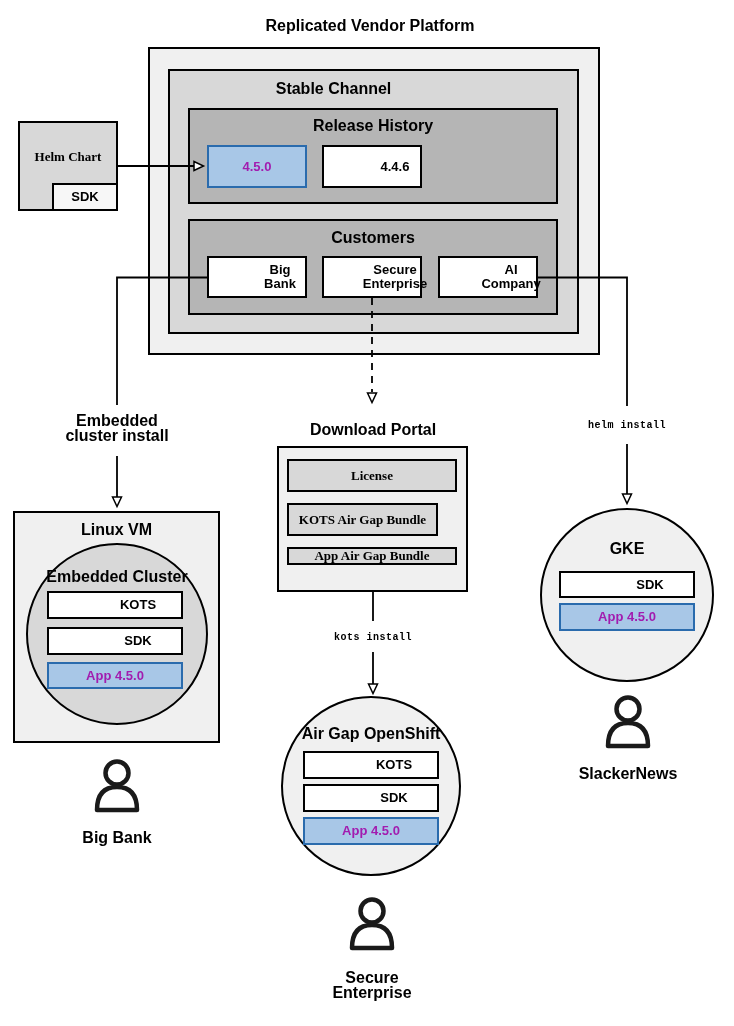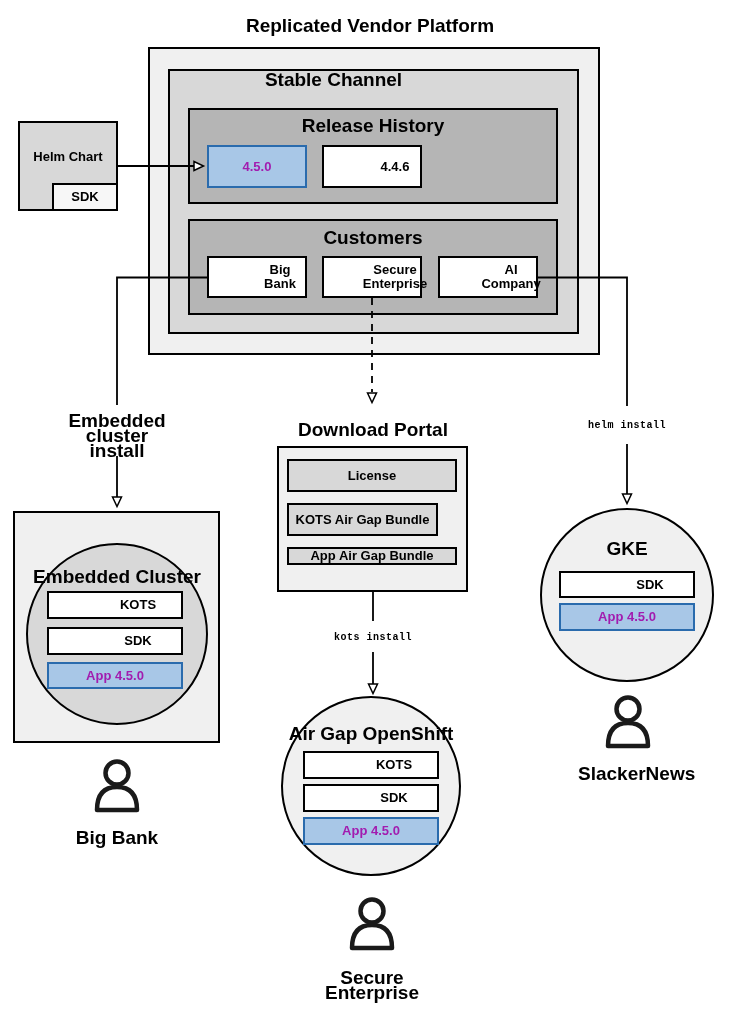--- a/index.html
+++ b/index.html
@@ -2,29 +2,29 @@
 <html><head>
 <meta charset="utf-8">
 <style>
   html,body{margin:0;padding:0;background:#ffffff;}
   #canvas{
     position:relative;width:734px;height:1026px;background:#ffffff;
     font-family:"Liberation Sans",sans-serif;color:#000;overflow:hidden;
   }
   .box{position:absolute;box-sizing:border-box;border:2px solid #000;}
   .fill-lightest{background:#f0f0f0;}
-  .fill-light{background:#d8d8d8;}
+  .fill-light{background:#d8d8d8;font-family:Liberation Serif, serif;}
   .fill-mid{background:#b5b5b5;}
   .fill-white{background:#ffffff;padding-left:46px;}
   .fill-near-white{background:#f7f7f7;}
   .blue{background:#a8c7e7;border-color:#2a6bad;color:#a21caf;}
   .circle{border-radius:50%;}
   .lbl{
     position:absolute;box-sizing:border-box;text-align:center;
-    font-weight:bold;font-size:19px;line-height:15px;
+    font-weight:bold;font-size:16px;line-height:15px;
   }
   .cell{
     display:flex;align-items:center;justify-content:center;text-align:center;
     font-weight:bold;font-size:13px;line-height:14px;
   }
   .mono{
     font-family:"Liberation Mono","DejaVu Sans Mono",monospace;
     font-weight:bold;font-size:10px;letter-spacing:0.5px;
   }
   svg.overlay{position:absolute;left:0;top:0;z-index:40;pointer-events:none;}
@@ -33,41 +33,42 @@
 </head>
 <body>
 
 <div id="canvas">
 
   <div class="lbl" style="left:190px;top:18px;width:360px;">Replicated Vendor Platform</div>
 
   <div class="box fill-lightest" style="left:148px;top:47px;width:452px;height:308px;"></div>
 
   <div class="box fill-light" style="left:168px;top:69px;width:411px;height:265px;"></div>
-  <div class="lbl" style="left:168px;top:72px;width:331px;">Stable Channel</div>
+  <div class="lbl" style="left:168px;top:81px;width:331px;">Stable Channel</div>
 
   <div class="box fill-mid" style="left:188px;top:108px;width:370px;height:96px;"></div>
   <div class="lbl" style="left:188px;top:118px;width:370px;">Release History</div>
 
   <div class="box blue cell" style="left:207px;top:145px;width:100px;height:43px;">4.5.0</div>
   <div class="box fill-white cell" style="left:322px;top:145px;width:100px;height:43px;">4.4.6</div>
 
   <div class="box fill-mid" style="left:188px;top:219px;width:370px;height:96px;"></div>
   <div class="lbl" style="left:188px;top:230px;width:370px;">Customers</div>
 
   <div class="box fill-white cell" style="left:207px;top:256px;width:100px;height:42px;">Big Bank</div>
   <div class="box fill-white cell" style="left:322px;top:256px;width:100px;height:42px;">Secure Enterprise</div>
   <div class="box fill-white cell" style="left:438px;top:256px;width:100px;height:42px;">AI Company</div>
 
   <div class="box fill-light cell" style="left:18px;top:121px;width:100px;height:90px;padding-bottom:18px;">Helm Chart</div>
   <div class="box fill-near-white cell" style="left:52px;top:183px;width:66px;height:28px;">SDK</div>
 
   <div class="lbl" style="left:57px;top:413px;width:120px;">Embedded cluster install</div>
 
   <div class="box fill-lightest" style="left:13px;top:511px;width:207px;height:232px;"></div>
+  <div class="lbl" style="left:13px;top:522px;width:207px;">Linux VM</div>
 
   <div class="box fill-light circle" style="left:26px;top:543px;width:182px;height:182px;"></div>
   <div class="lbl" style="left:26px;top:569px;width:182px;">Embedded Cluster</div>
   <div class="box fill-white cell" style="left:47px;top:591px;width:136px;height:28px;">KOTS</div>
   <div class="box fill-white cell" style="left:47px;top:627px;width:136px;height:28px;">SDK</div>
   <div class="box blue cell" style="left:47px;top:662px;width:136px;height:27px;">App 4.5.0</div>
 
   <svg class="person" style="left:89px;top:758px;" width="56" height="60" viewBox="0 0 56 60">
     <circle cx="28" cy="15" r="11.5" fill="none" stroke="#1a1a1a" stroke-width="4.5"></circle>
     <path d="M8 52 C8 35 16 29 28 29 C40 29 48 35 48 52 Z" fill="none" stroke="#1a1a1a" stroke-width="4.5" stroke-linejoin="round"></path>

